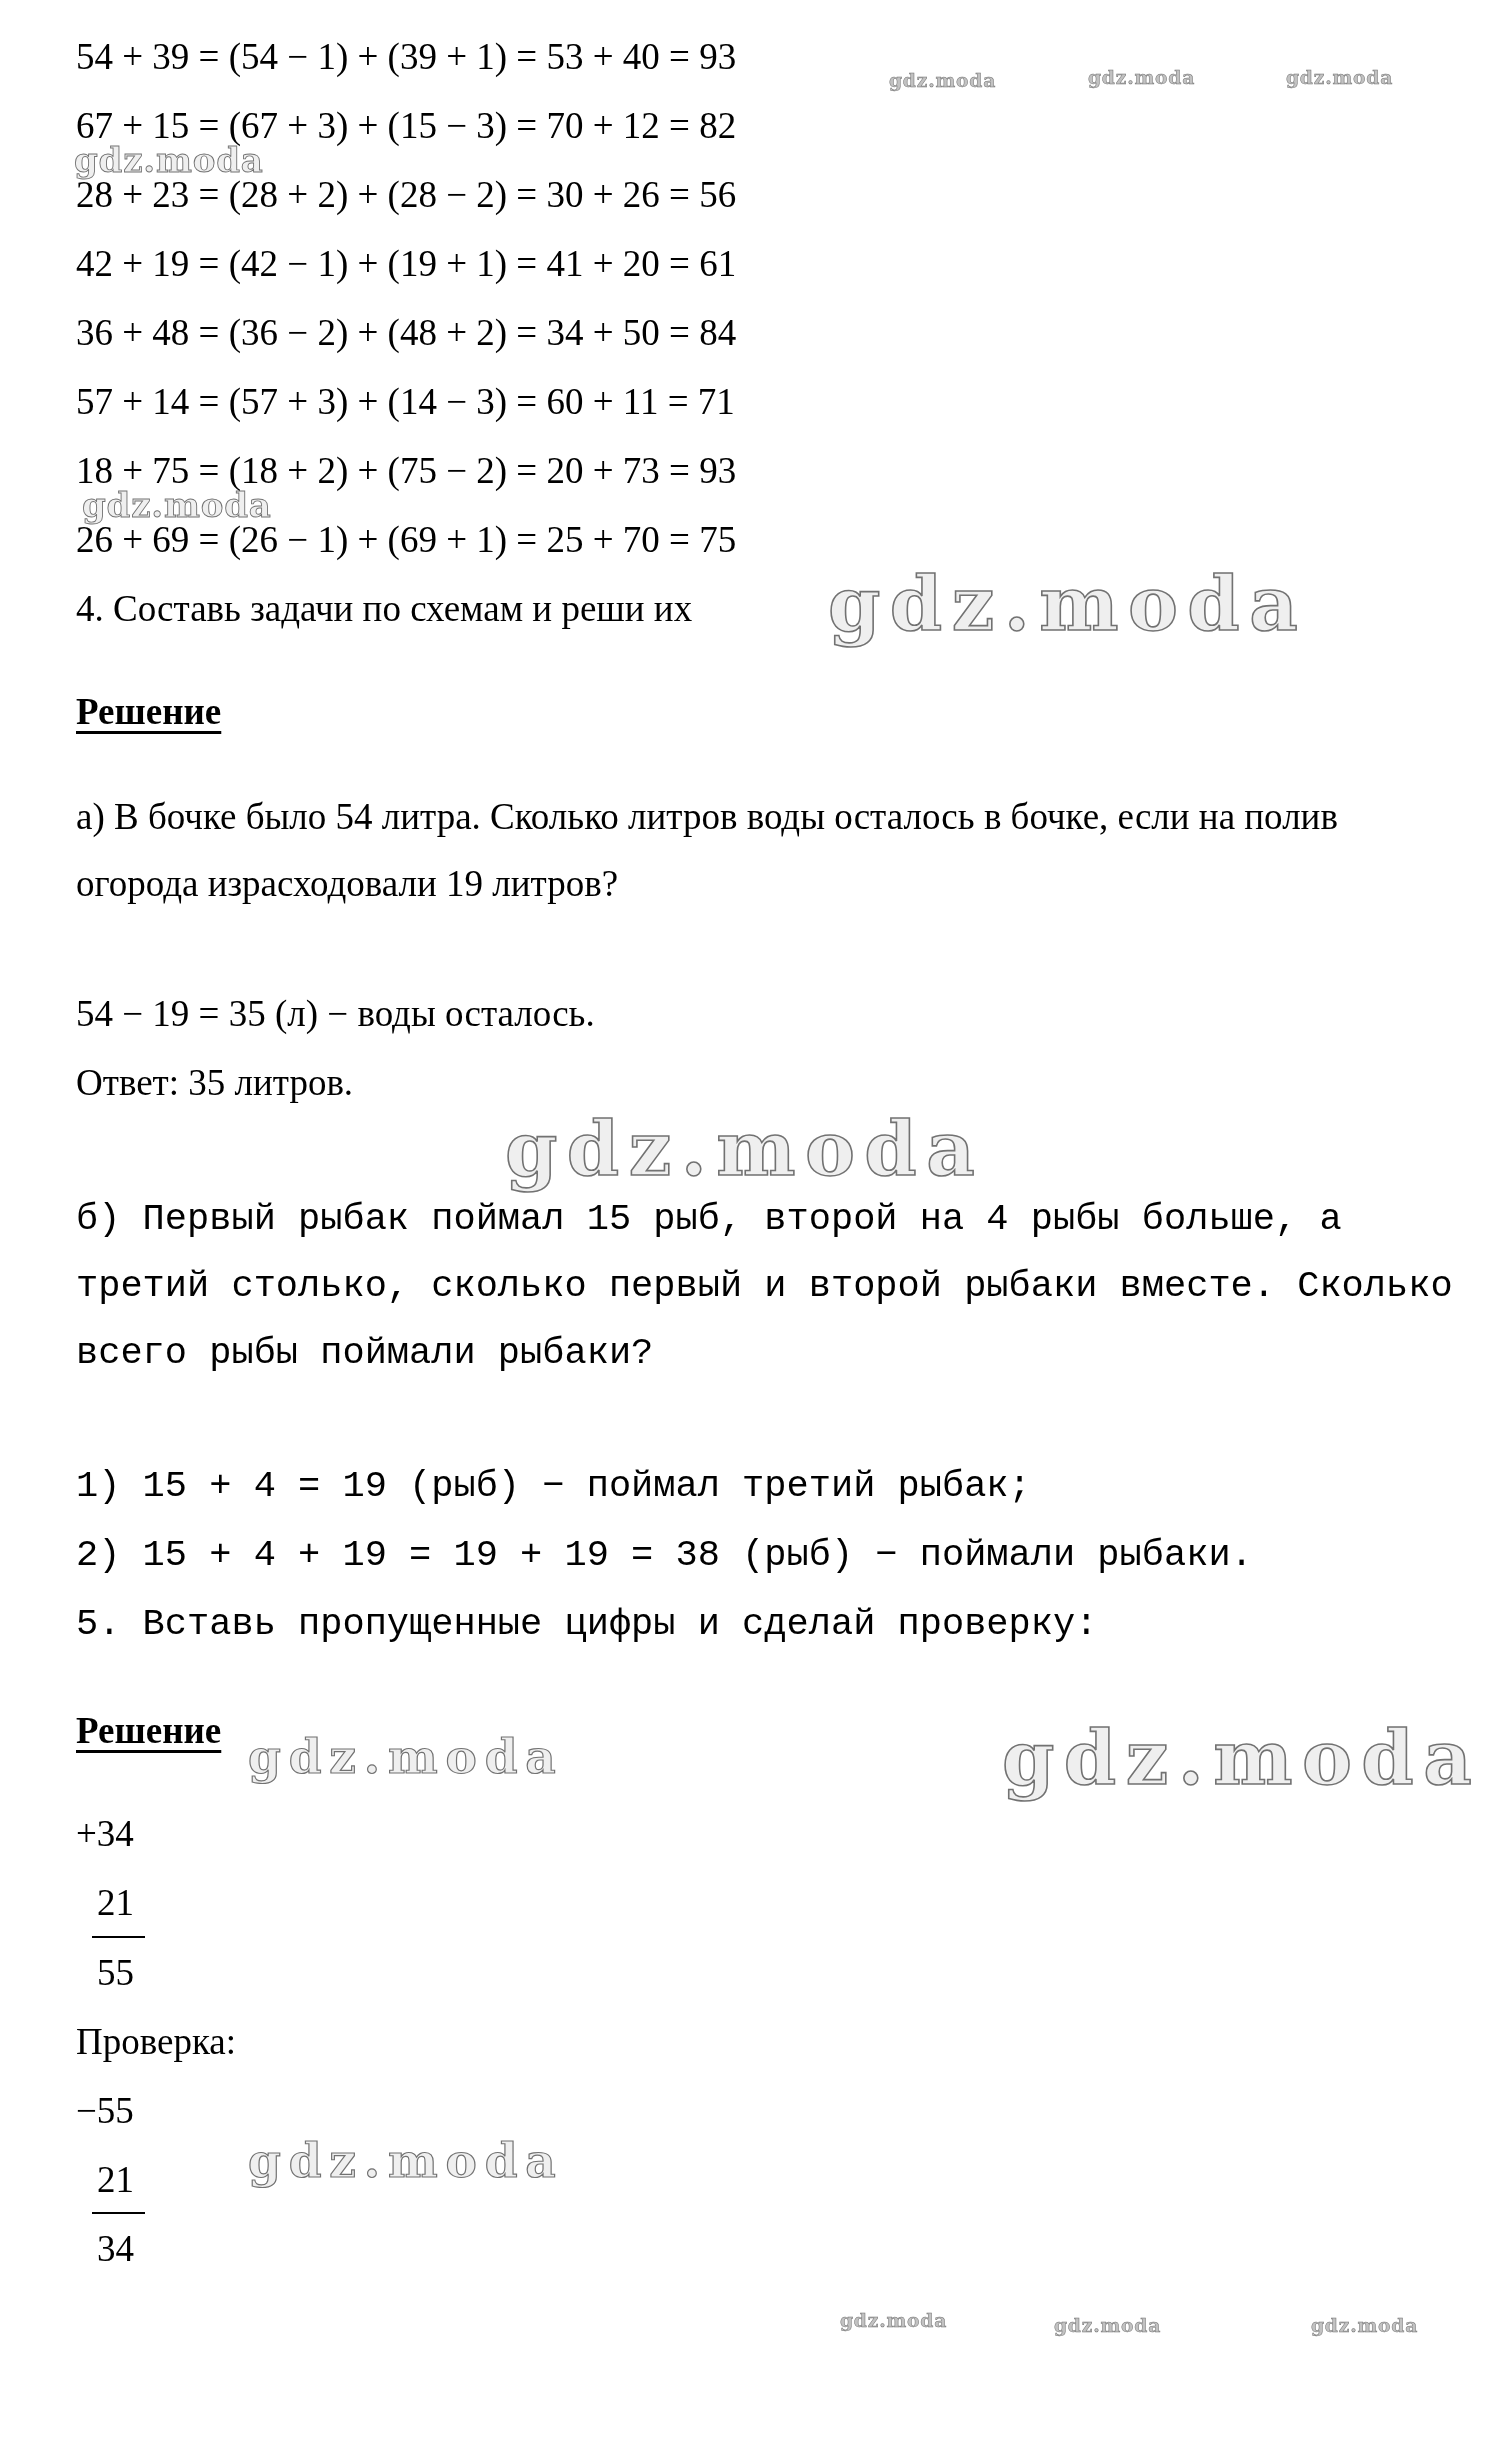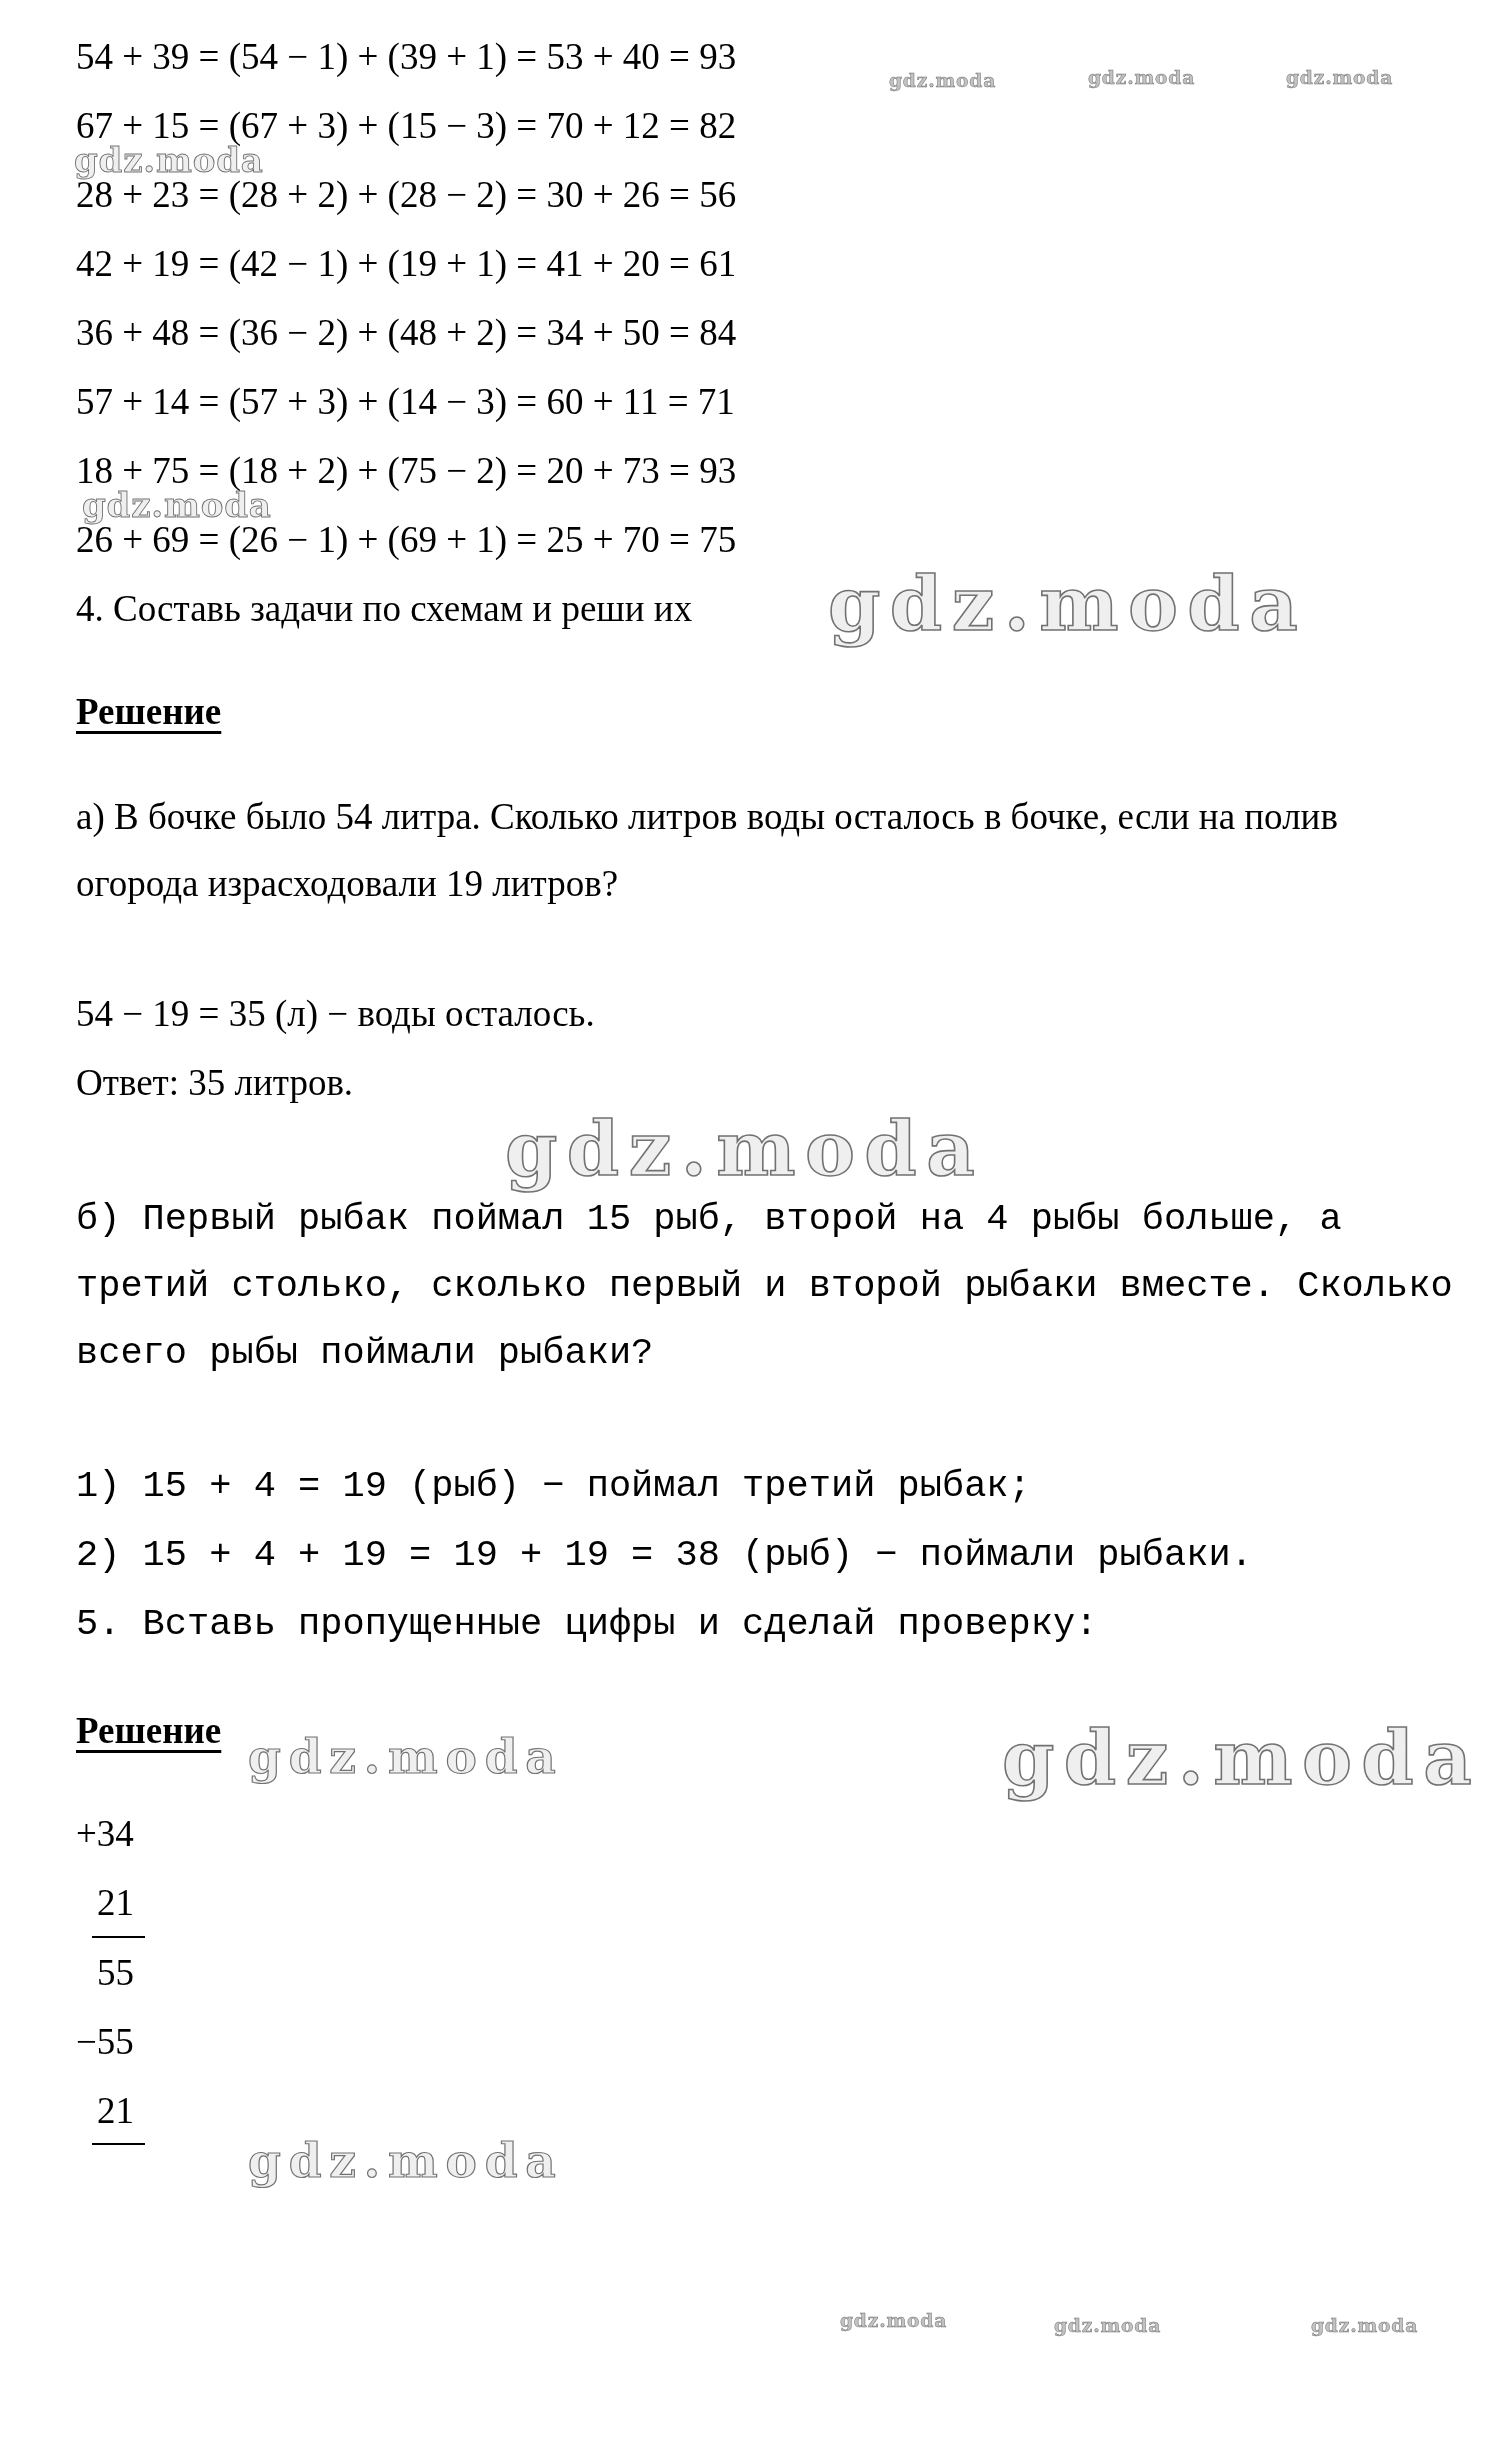--- a/index.html
+++ b/index.html
@@ -116,24 +116,26 @@
   </div>
 
   <div class="solution-heading-2">Решение</div>
 
   <div class="col-block">
     <div class="col-line">+34</div>
     <div class="col-line col-indent"><span class="underlined">21</span></div>
     <div class="col-line col-indent">55</div>
   </div>
 
+  <div class="col-line">Проверка:</div>
 
   <div>
     <div class="col-line">−55</div>
     <div class="col-line col-indent"><span class="underlined">21</span></div>
+    <div class="col-line col-indent">34</div>
   </div>
 
 </div>
 
 <span class="wm wm-sm wm1">gdz.moda</span>
 <span class="wm wm-sm wm2">gdz.moda</span>
 <span class="wm wm-sm wm3">gdz.moda</span>
 <span class="wm wm-md wm4">gdz.moda</span>
 <span class="wm wm-md wm5">gdz.moda</span>
 <span class="wm wm-lg wm6">gdz.moda</span>

